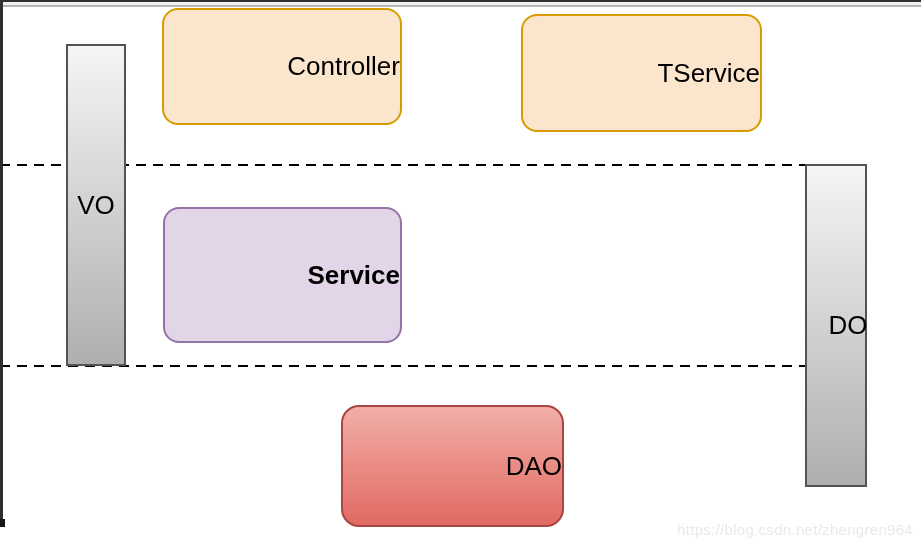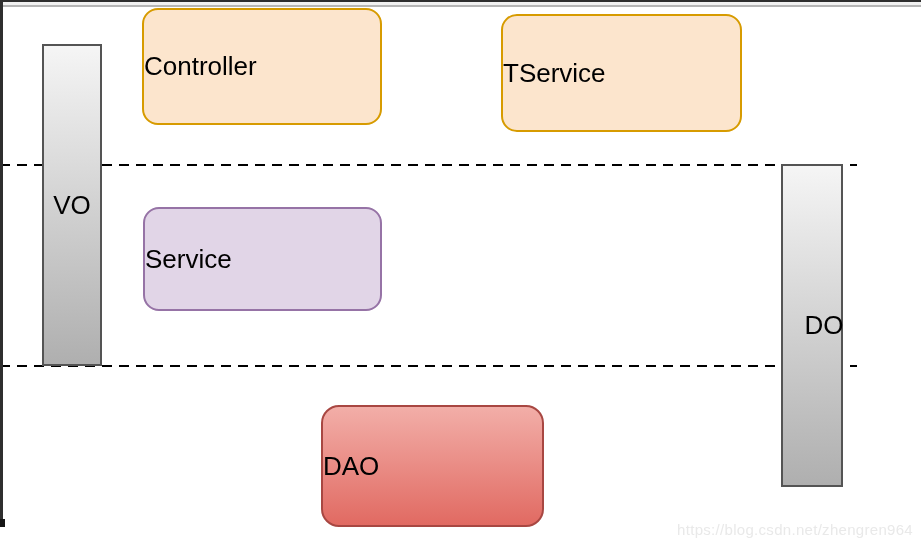--- a/index.html
+++ b/index.html
@@ -37,56 +37,58 @@
   #divider-1 { top: 164px; }
   #divider-2 { top: 365px; }
 
   
   .node {
     position: absolute;
     box-sizing: border-box;
     border-radius: 16px;
     display: flex;
     align-items: center;
-    justify-content: flex-start;
+    justify-content: flex-end;
     font-size: 26px;
     color: #000;
     z-index: 2;
+    margin-left: 20px;
   }
   .node-orange {
     background: var(--orange-fill, #FCE5CD);
     border: 2px solid var(--orange-border, #D79B00);
   }
   .node-purple {
     background: var(--purple-fill, #E1D5E7);
     border: 2px solid var(--purple-border, #9673A6);
   }
   .node-red {
     background: linear-gradient(to bottom, var(--red-fill-top, #F2AEA8), var(--red-fill-bottom, #E16A62));
     border: 2px solid var(--red-border, #A84742);
     border-radius: 18px;
   }
   #node-controller { left:142px; top:8px;   width:240px; height:117px; }
   #node-tservice   { left:501px; top:14px;   width:241px; height:118px; }
-  #node-service    { left:143px; top:207px; width:239px; height:104px; }
+  #node-service    { left:143px; top:207px; width:239px; height:136px;font-weight:bold; }
   #node-manager    { left:502px; top:207px; width:240px; height:119px; }
   #node-dao        { left:321px; top:405px; width:223px; height:122px; }
 
   
   .vbar {
     position: absolute;
     box-sizing: border-box;
     background: linear-gradient(to bottom, var(--bar-fill-top, #F5F5F5), var(--bar-fill-bottom, #AFAFAF));
     border: 2px solid var(--bar-border, #545454);
     display: flex;
     align-items: center;
     justify-content: center;
     font-size: 26px;
     color: #000;
     z-index: 2;
+    margin-left: 24px;
   }
   #bar-vo { left:42px;  top:44px;  width:60px; height:322px; }
   #bar-do { left:781px; top:164px; width:62px; height:323px;padding-left:24px; }
 
   
   .watermark {
     position: absolute;
     right: 8px;
     bottom: 10px;
     font-size: 15px;

